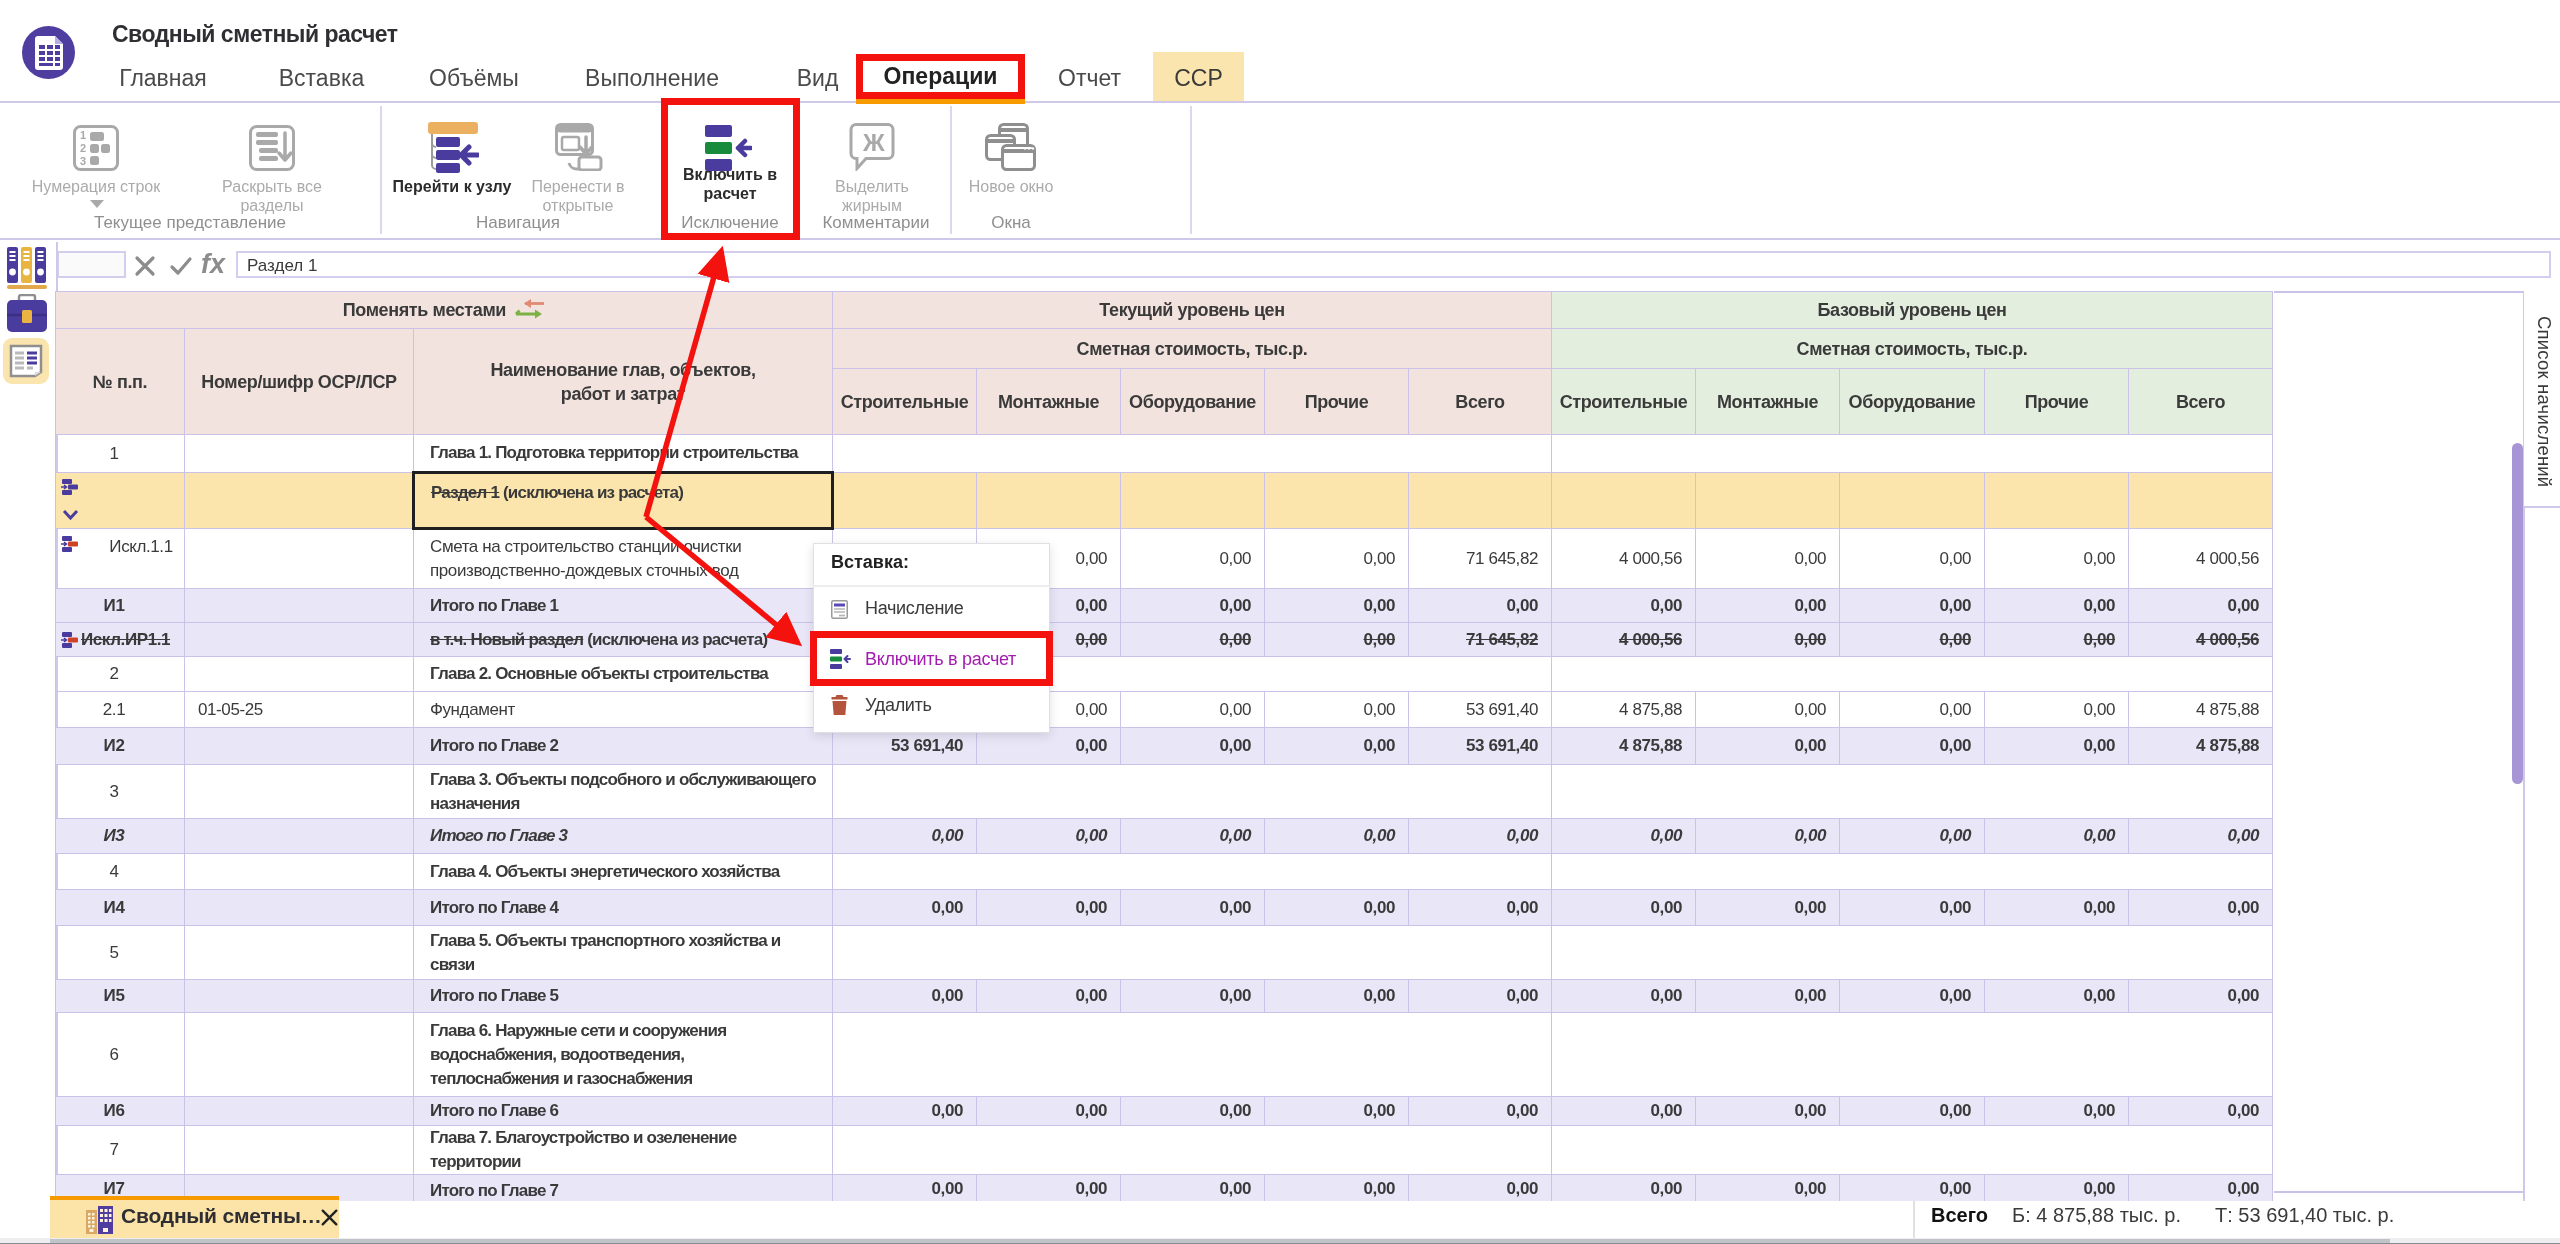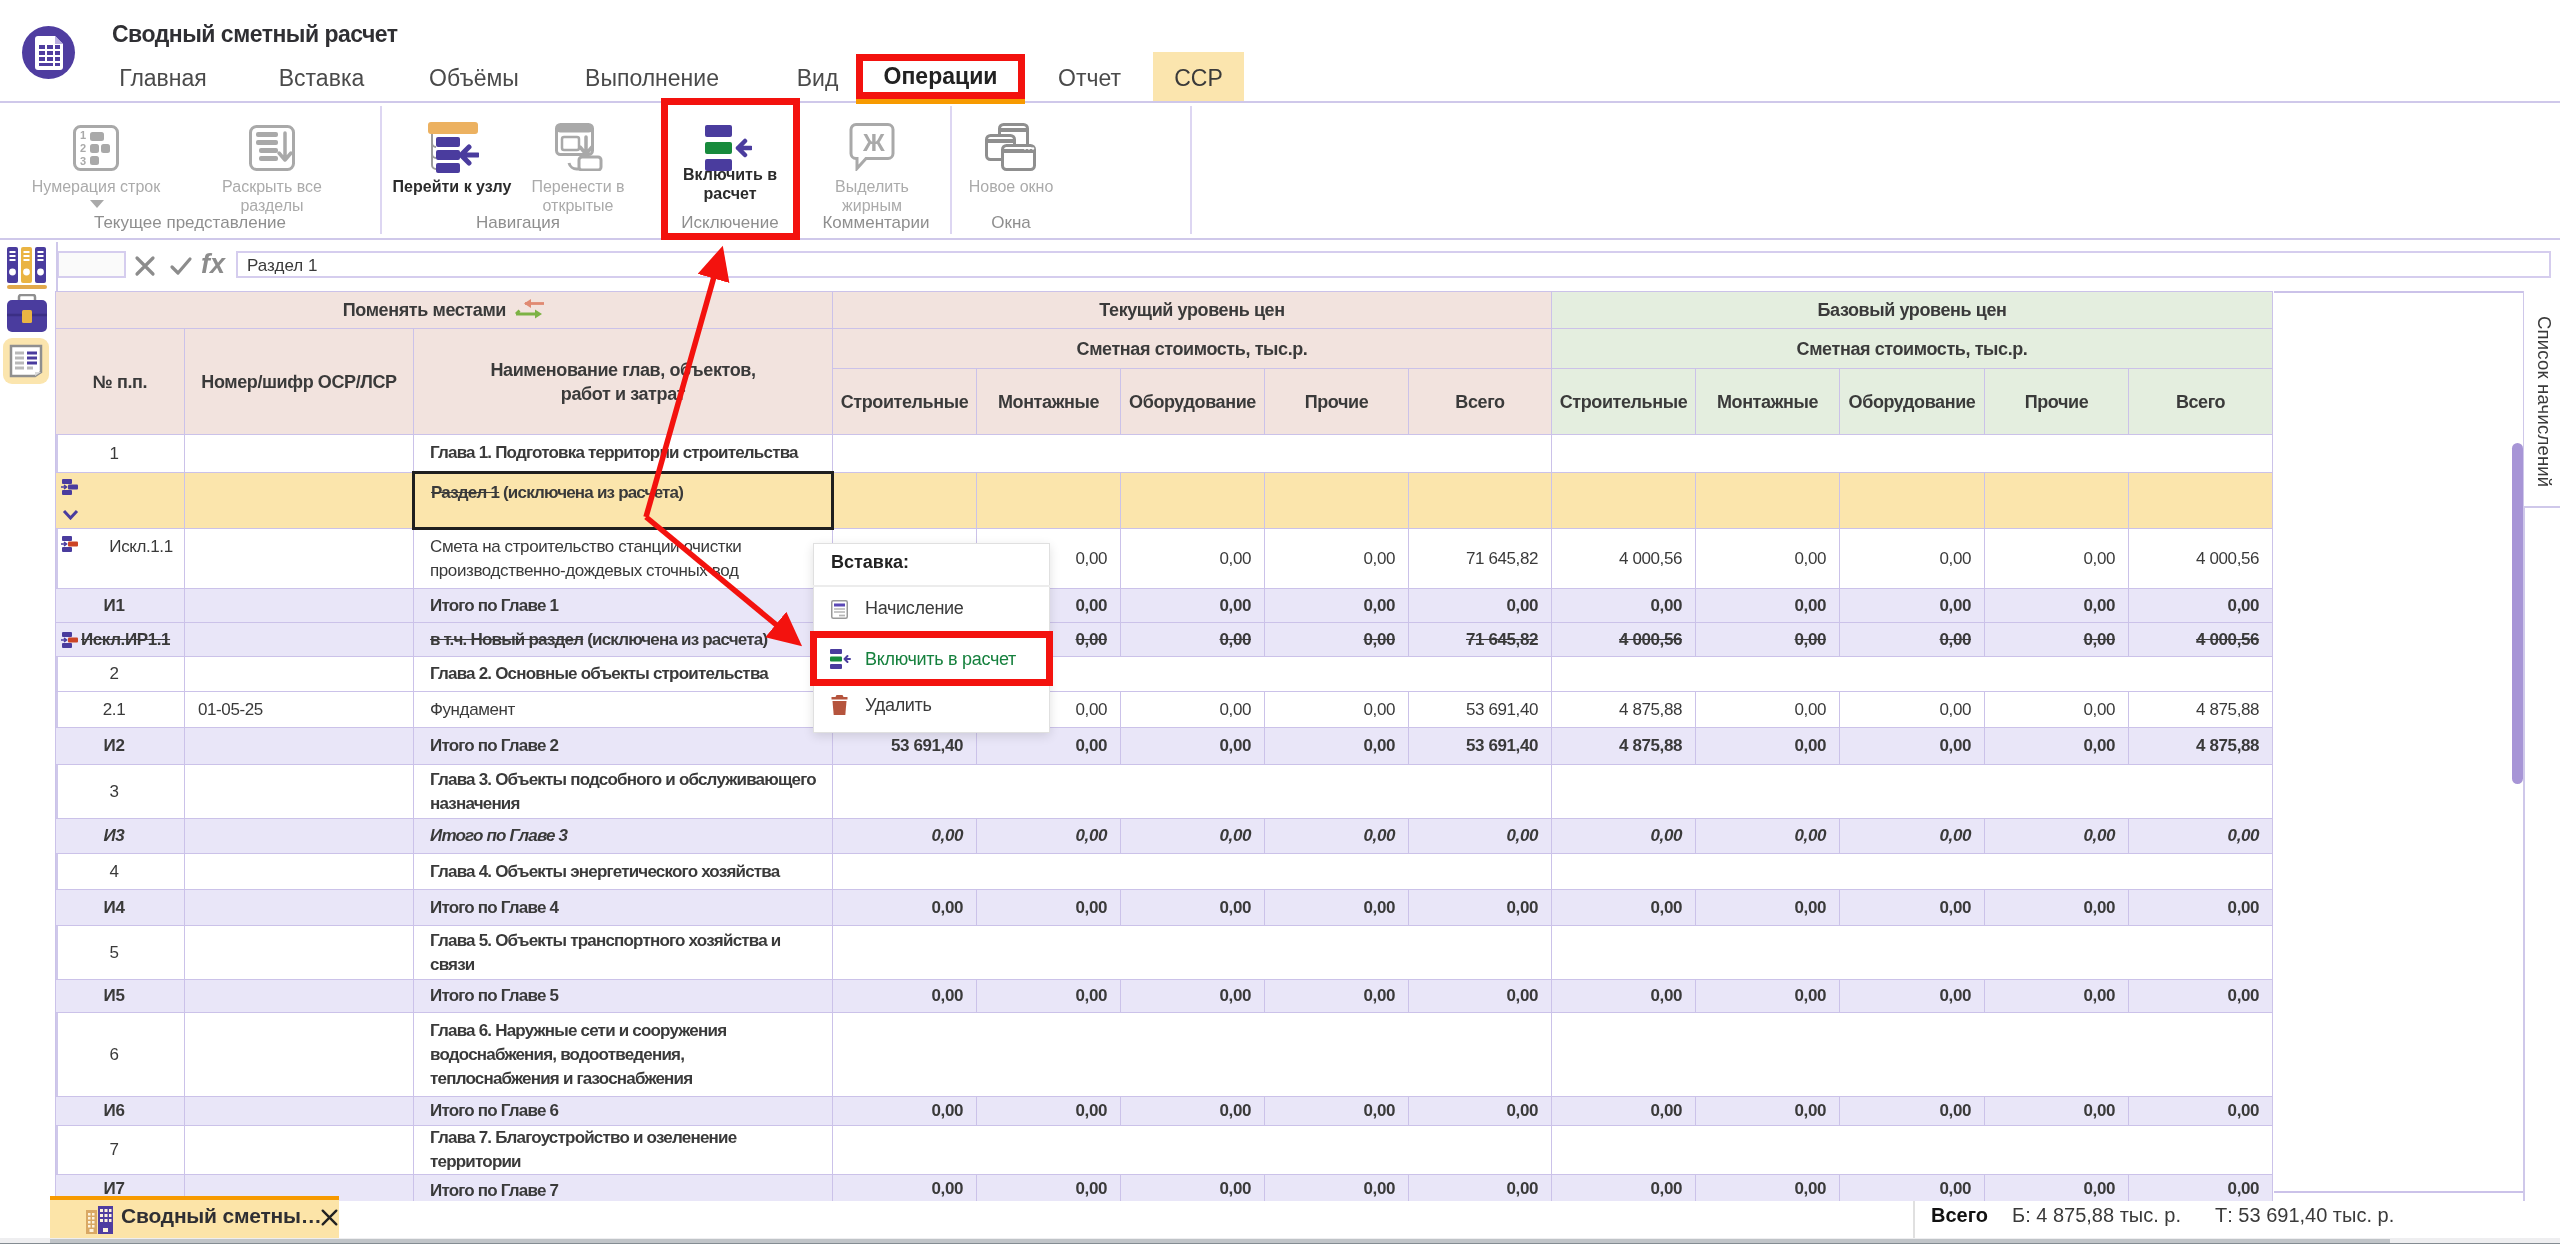--- a/index.html
+++ b/index.html
@@ -548,21 +548,21 @@
   <path d="M3,9 h11 M3,12 h11" stroke="#b5b5b5" stroke-width="1.7"></path>
   <path d="M8,15.5 h6" stroke="#b5b5b5" stroke-width="1.7"></path>
 </svg>
 <div class="ab" style="left:865px;top:598px;font-size:18px;color:#3a3a3a;letter-spacing:-0.3px;z-index:31;">Начисление</div>
 <svg class="ab" style="left:830px;top:649px;z-index:31;" width="21" height="20" viewBox="0 0 21 20">
   <rect x="0" y="0" width="12" height="5" rx="1" fill="#4a3c9e"></rect>
   <rect x="0" y="7.5" width="12" height="5" rx="1" fill="#178a3c"></rect>
   <rect x="0" y="15" width="12" height="5" rx="1" fill="#4a3c9e"></rect>
   <path d="M20,10 L14.5,10 M14.5,10 L17.5,7 M14.5,10 L17.5,13" stroke="#4a3c9e" stroke-width="2" fill="none" stroke-linecap="round" stroke-linejoin="round"></path>
 </svg>
-<div class="ab" style="left:865px;top:649px;font-size:18px;color:#15803d;letter-spacing:-0.3px;z-index:31;">Включить в расчет</div>
+<div class="ab" style="left:865px;top:649px;font-size:18px;color:#a21caf;letter-spacing:-0.3px;z-index:31;">Включить в расчет</div>
 <svg class="ab" style="left:831px;top:695px;z-index:31;" width="17" height="20" viewBox="0 0 17 20">
   <path d="M5.5,0 h6 l1,2 h4 v2.5 h-16 v-2.5 h4 z" fill="#b5543d"></path>
   <path d="M1.5,6 h14 l-1.2,14 h-11.6 z" fill="#b5543d"></path>
 </svg>
 <div class="ab" style="left:865px;top:695px;font-size:18px;color:#3a3a3a;letter-spacing:-0.3px;z-index:31;">Удалить</div>
 
 <div class="ab" style="left:856px;top:54px;width:169px;height:45px;border:7px solid #f3120e;z-index:40;"></div>
 <div class="ab" style="left:661px;top:98px;width:139px;height:142px;border:7px solid #f3120e;z-index:40;"></div>
 <div class="ab" style="left:810px;top:631px;width:243px;height:55px;border:7px solid #f3120e;z-index:40;"></div>
 <svg class="ab" style="left:0;top:0;z-index:50;pointer-events:none;" width="2560" height="1244" viewBox="0 0 2560 1244">

